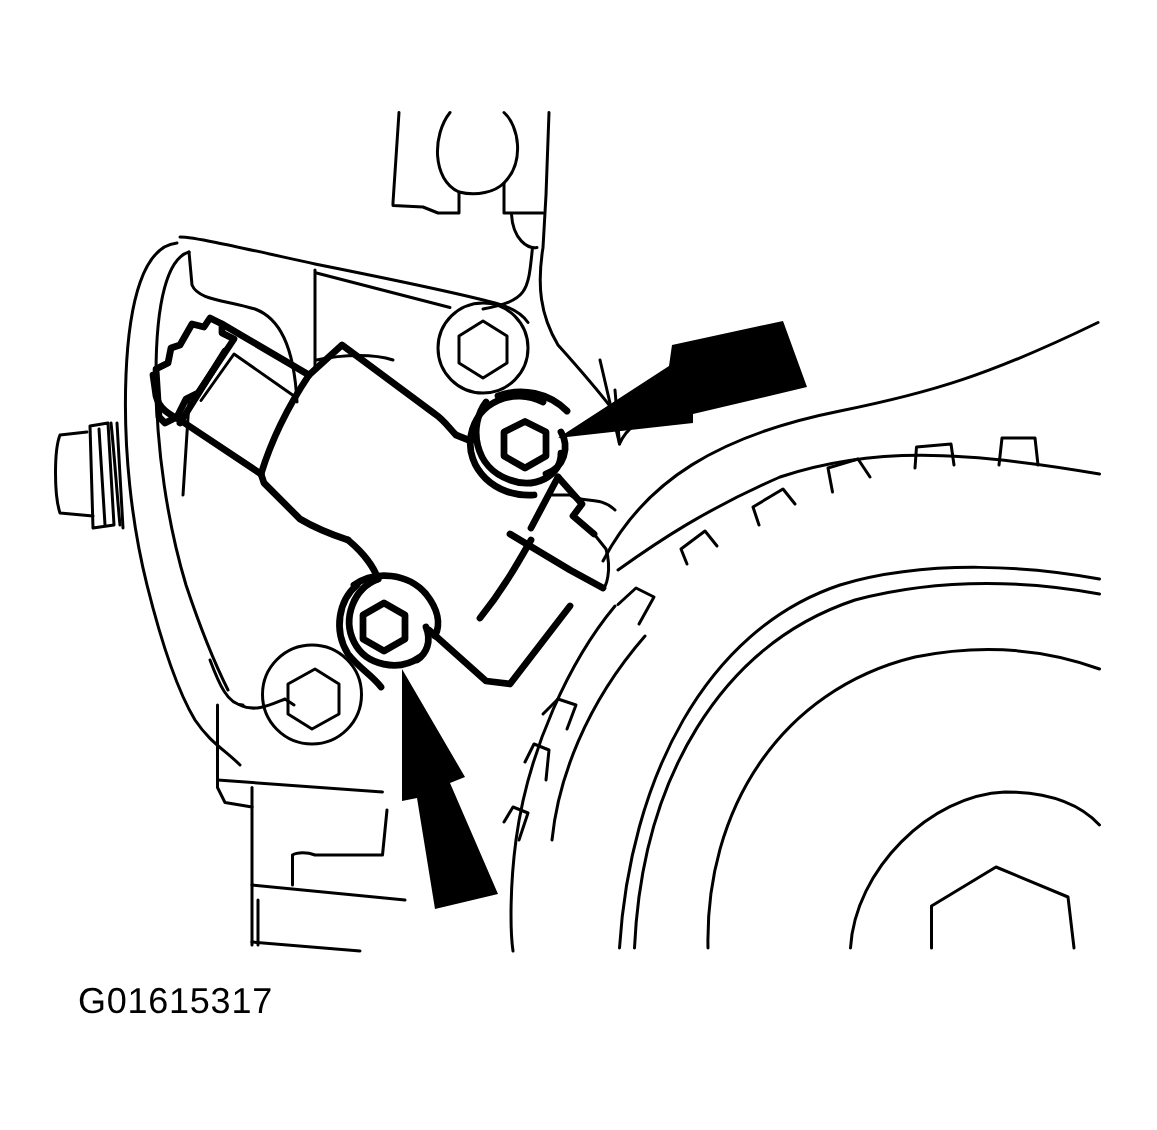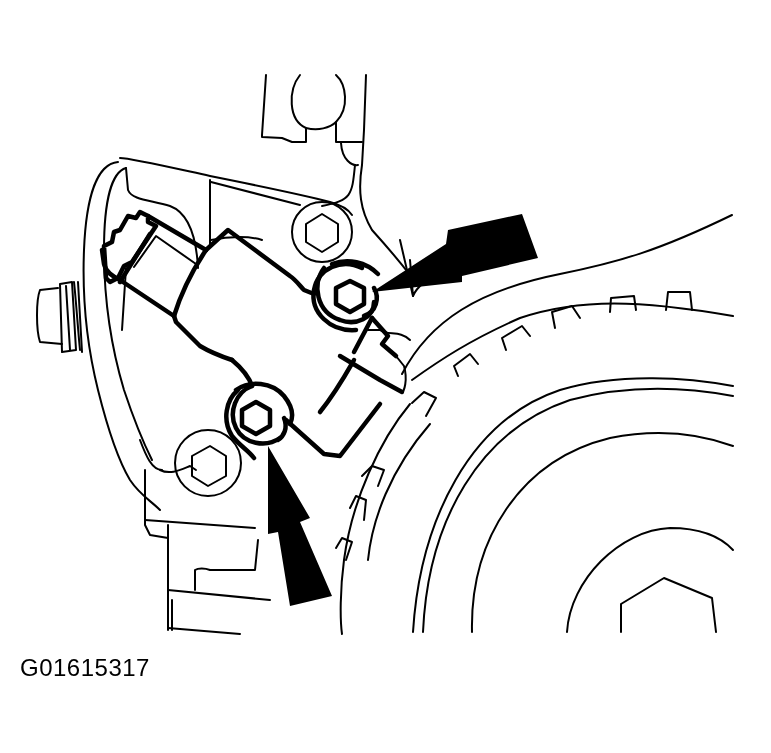--- a/index.html
+++ b/index.html
@@ -1,20 +1,20 @@
 <!DOCTYPE html>
 <html><head>
   <meta charset="utf-8">
   <style>
     html, body { margin: 0; padding: 0; background: #ffffff; }
     body { width: 771px; height: 753px; position: relative; overflow: hidden; }
     .figure { position: absolute; left: 0; top: 0; width: 771px; height: 640px; }
     .figure svg { display: block; }
     .caption {
-      position: absolute; left: 20px; top: 654px;
+      position: absolute; left: 52px; top: 654px;
       font-family: "Liberation Sans", sans-serif;
       font-size: 24px; font-weight: normal; color: #000000;
       letter-spacing: 0.5px;
     }
     .ln { fill: none; stroke: #000; stroke-width: 2; stroke-linecap: round; stroke-linejoin: round; }
     .thick { fill: none; stroke: #000; stroke-width: 4.5; stroke-linecap: round; stroke-linejoin: round; }
     .fill { fill: #000; stroke: none; }
   </style>
 </head>
 <body>

